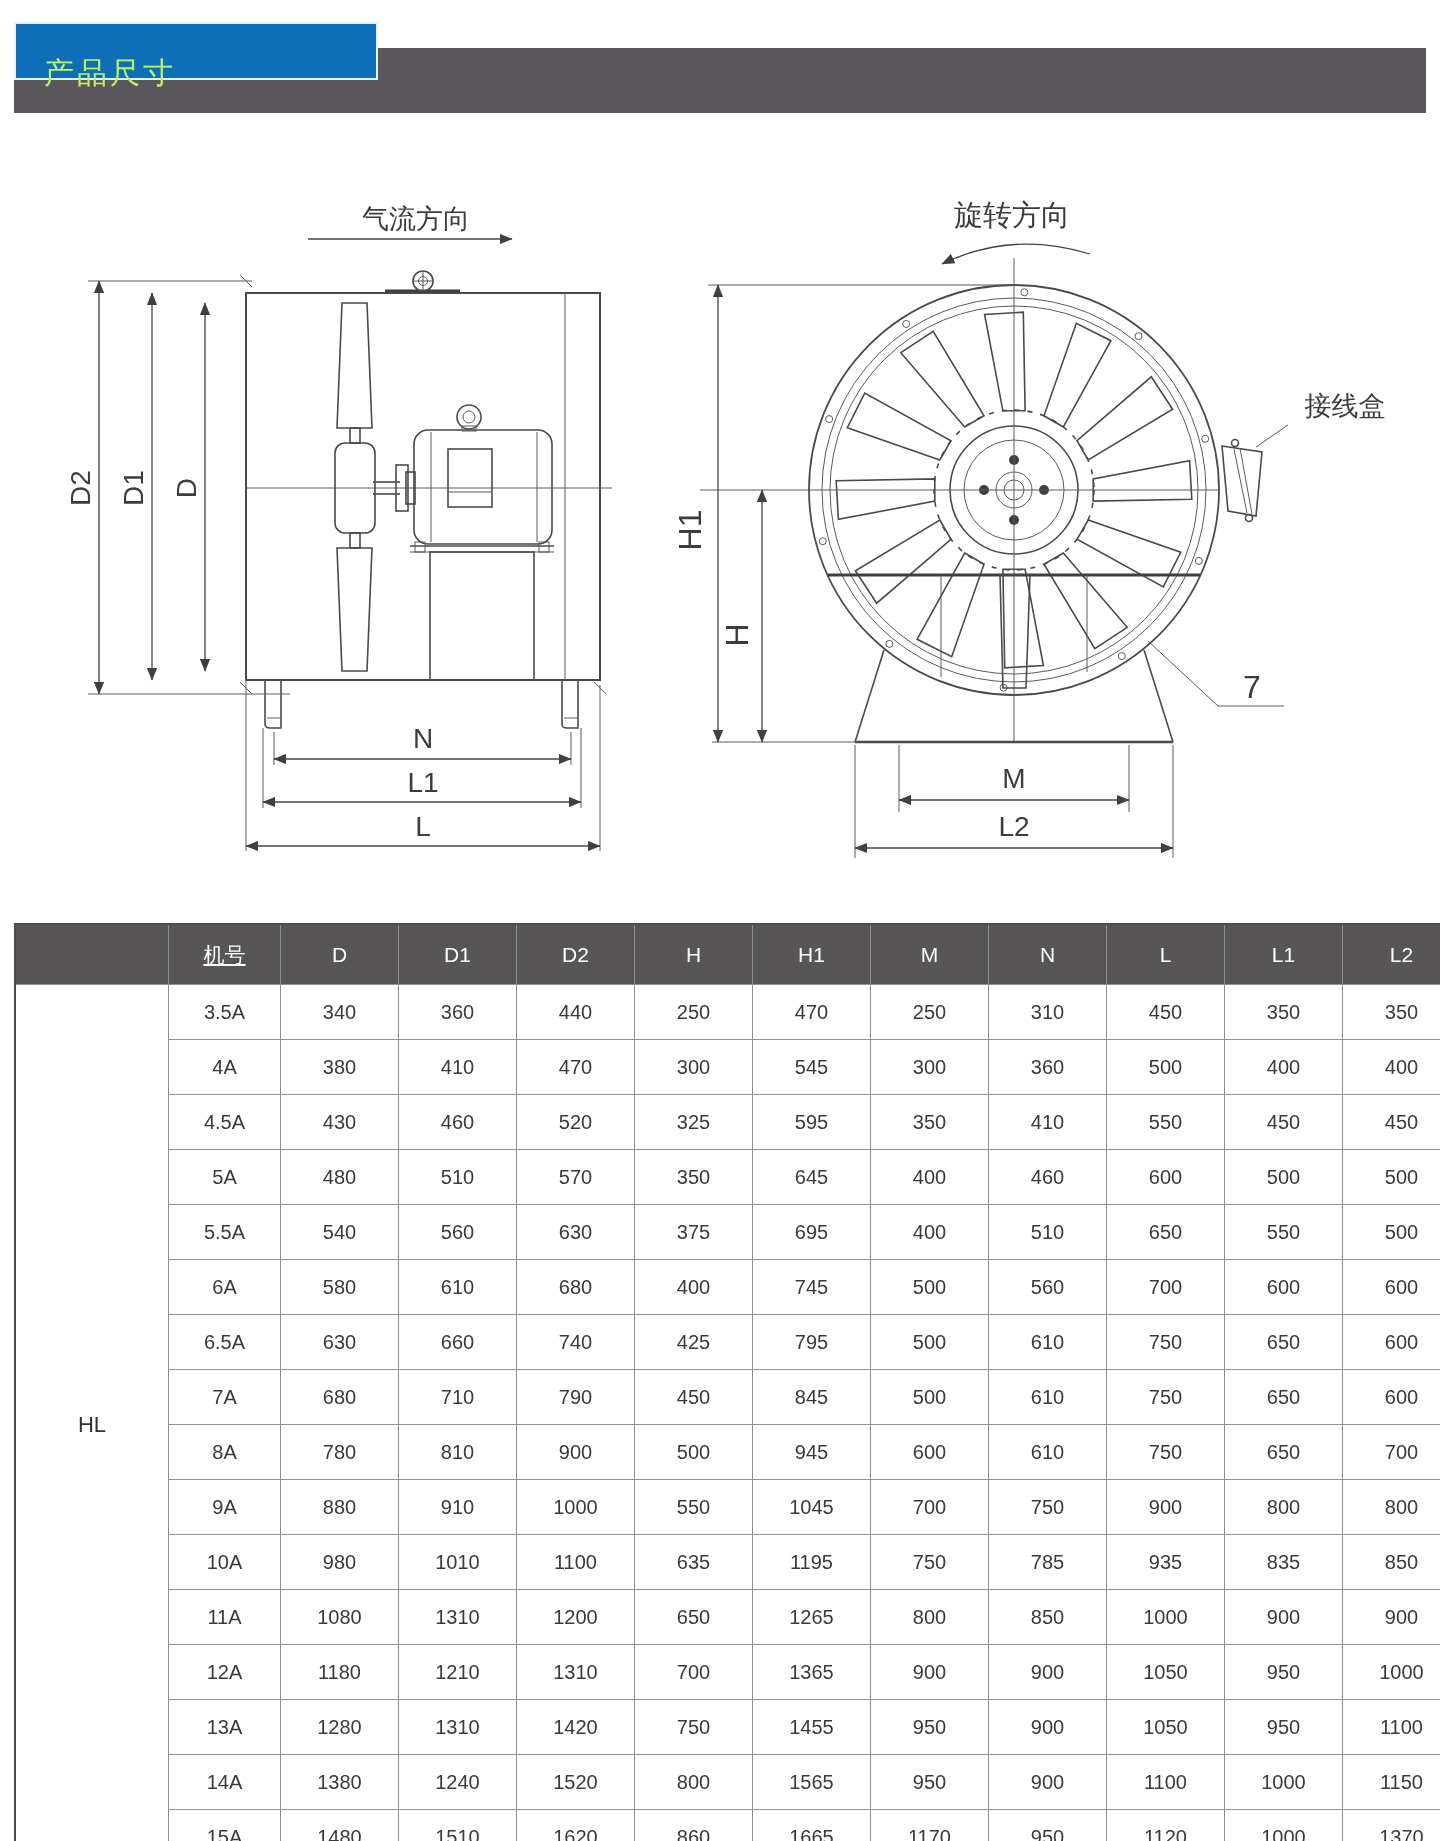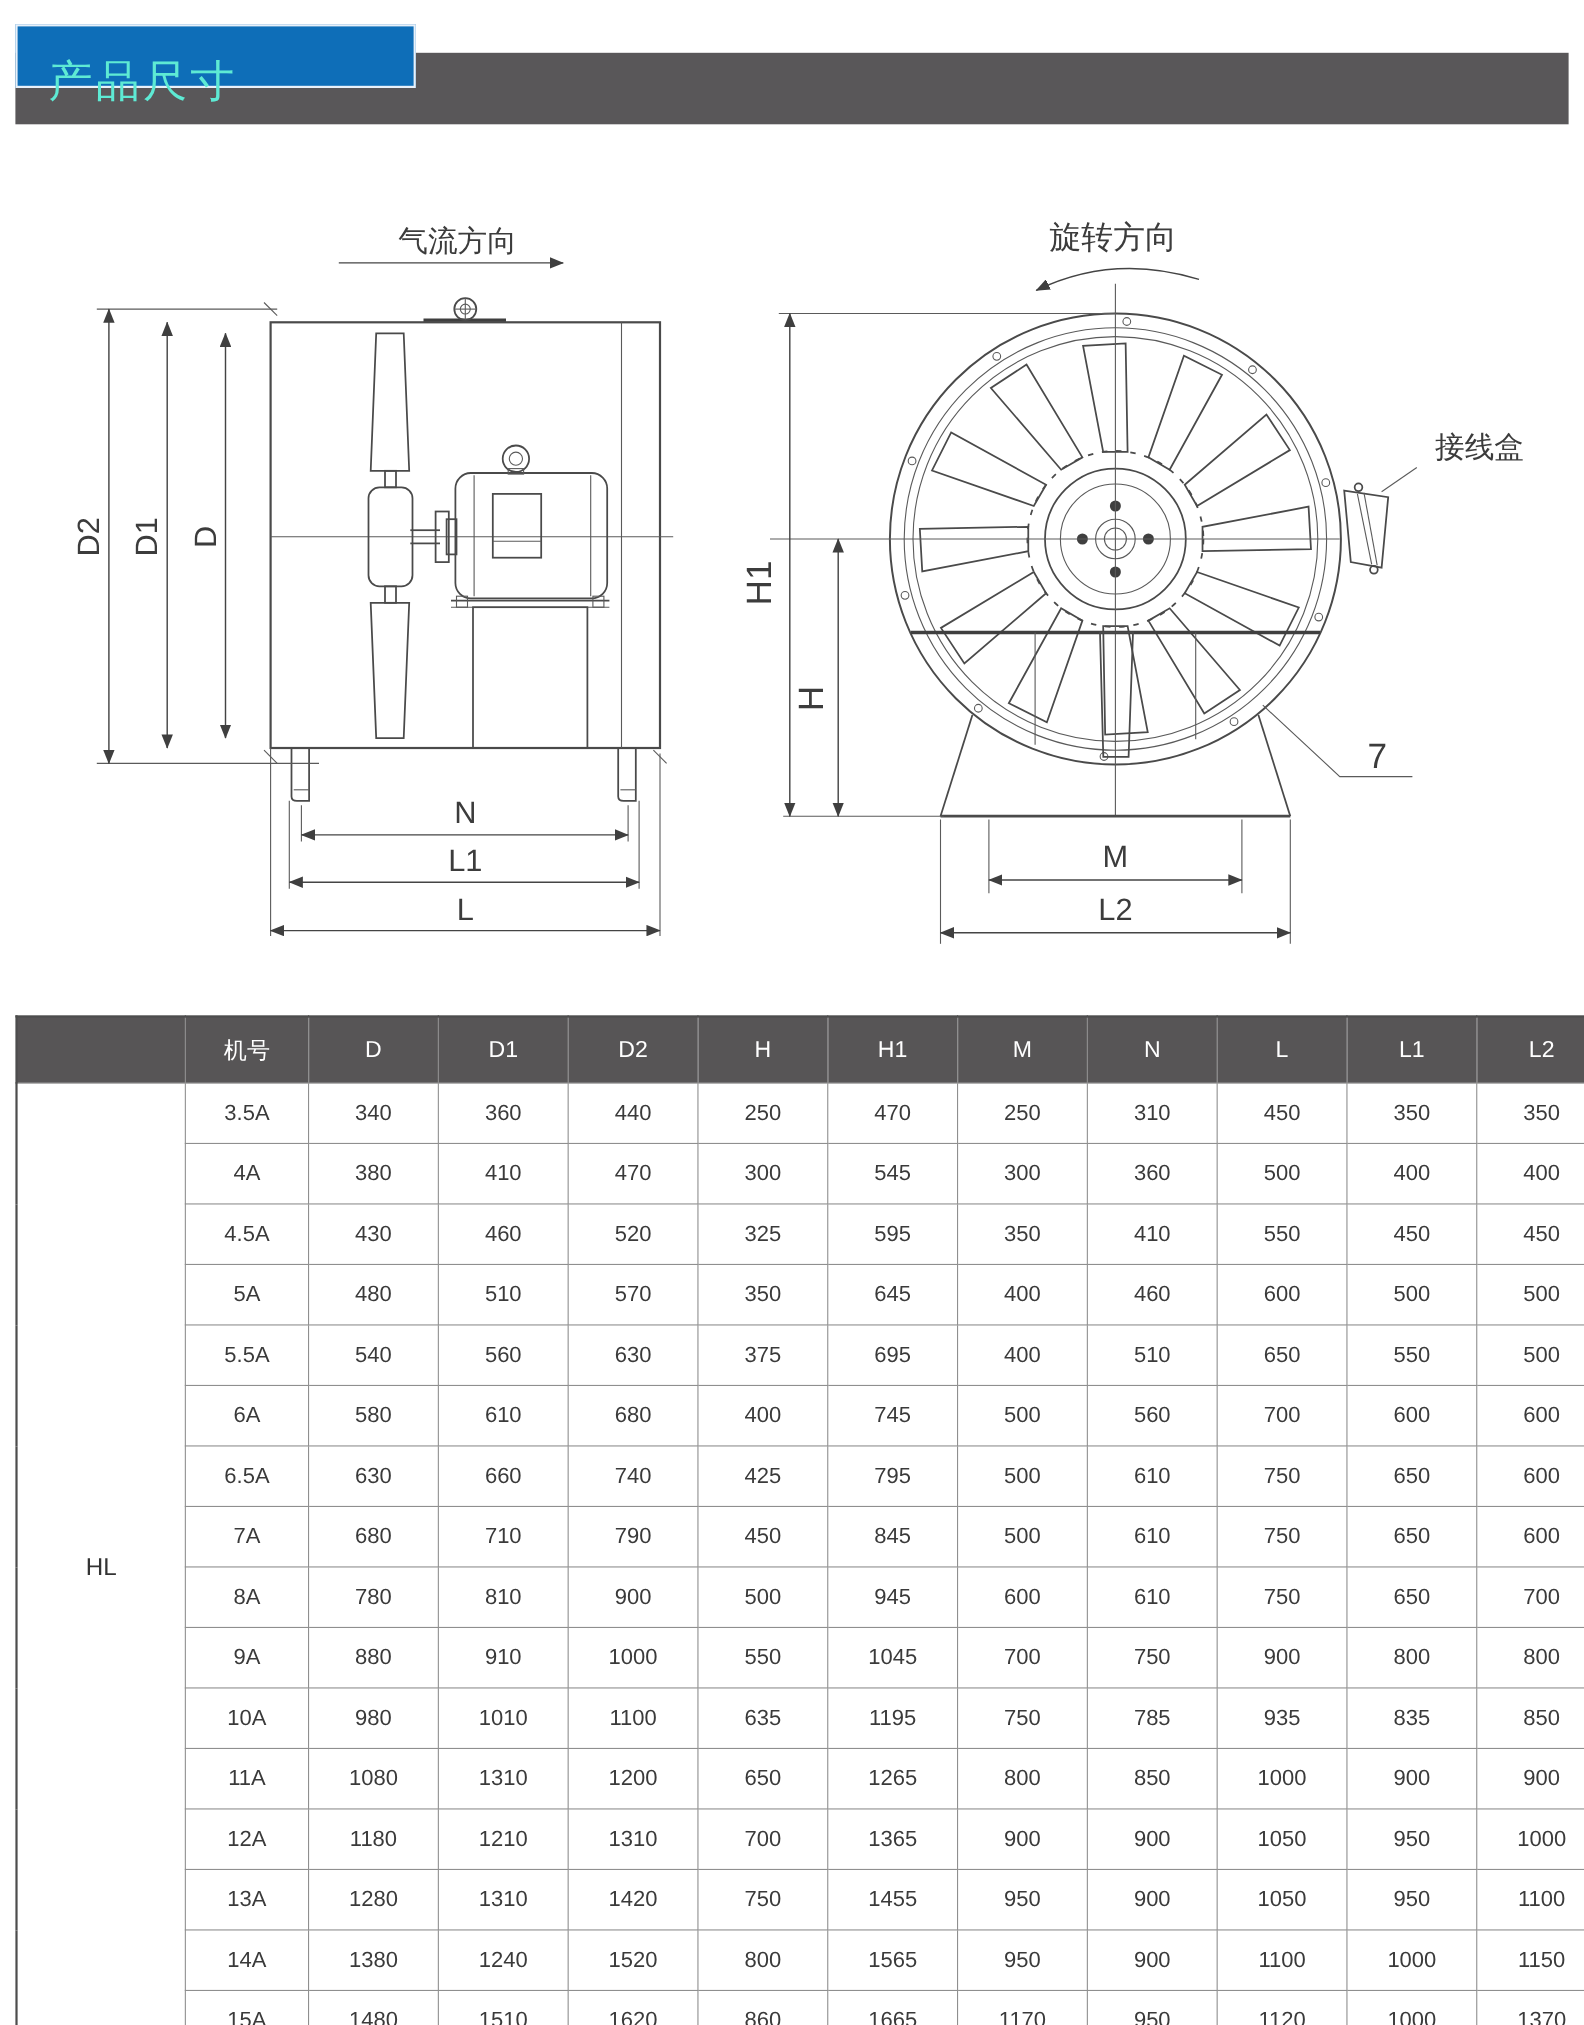--- a/index.html
+++ b/index.html
@@ -1,21 +1,21 @@
 <!DOCTYPE html>
 <html><head>
 <meta charset="utf-8">
 <style>
   html,body{margin:0;padding:0;background:#ffffff;}
   body{width:1440px;height:1841px;position:relative;font-family:"Liberation Sans","DejaVu Sans",sans-serif;}
   
   .graybar{position:absolute;left:14px;top:48px;width:1412px;height:65px;background:#595759;}
   .bluebox{position:absolute;left:14px;top:22px;width:364px;height:58px;background:#0e6eb8;
            border:2px solid #e8f1fa;box-sizing:border-box;display:flex;align-items:center;}
-  .bluebox span{color:#5eead4;font-size:40px;letter-spacing:3px;margin-left:28px;margin-top:45px;}
+  .bluebox span{color:#bef264;font-size:30px;letter-spacing:3px;margin-left:28px;margin-top:45px;}
   
   .drawing{position:absolute;left:0;top:0;width:1440px;height:900px;}
   svg text{font-family:"Liberation Sans","DejaVu Sans",sans-serif;fill:#3c3c3c;}
   .ln{stroke:#4a4a4a;stroke-width:1.6;fill:none;}
   .thin{stroke:#5a5a5a;stroke-width:1;fill:none;}
   .thick{stroke:#3f3f3f;stroke-width:3;fill:none;}
   .dim{stroke:#444444;stroke-width:1.3;fill:none;}
   .lbl{font-size:28px;}
   .lbl-big{font-size:32px;}
   .cn{font-size:27px;}
@@ -202,21 +202,21 @@
     <line x1="855" y1="848" x2="1173" y2="848" class="dim" marker-start="url(#arr)" marker-end="url(#arr)"></line>
     <text x="1014" y="788" text-anchor="middle" class="lbl">M</text>
     <text x="1014" y="836" text-anchor="middle" class="lbl">L2</text>
   </g>
 </svg>
 
 <table class="spec-table">
   <thead>
       <tr>
         <th style="width: 150px;"></th>
-        <th style="width: 109px;">机号</th>
+        <th style="width: 109px; text-decoration: underline;">机号</th>
         <th style="width: 115px;">D</th>
         <th style="width: 115px;">D1</th>
         <th style="width: 115px;">D2</th>
         <th style="width: 115px;">H</th>
         <th style="width: 115px;">H1</th>
         <th style="width: 115px;">M</th>
         <th style="width: 115px;">N</th>
         <th style="width: 115px;">L</th>
         <th style="width: 115px;">L1</th>
         <th style="width: 115px;">L2</th>

